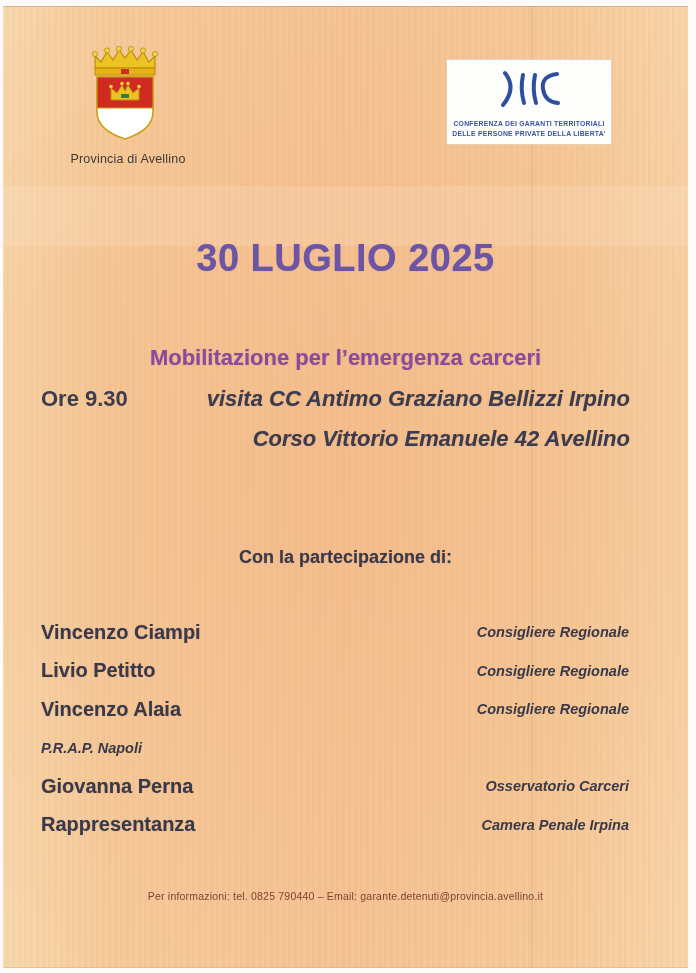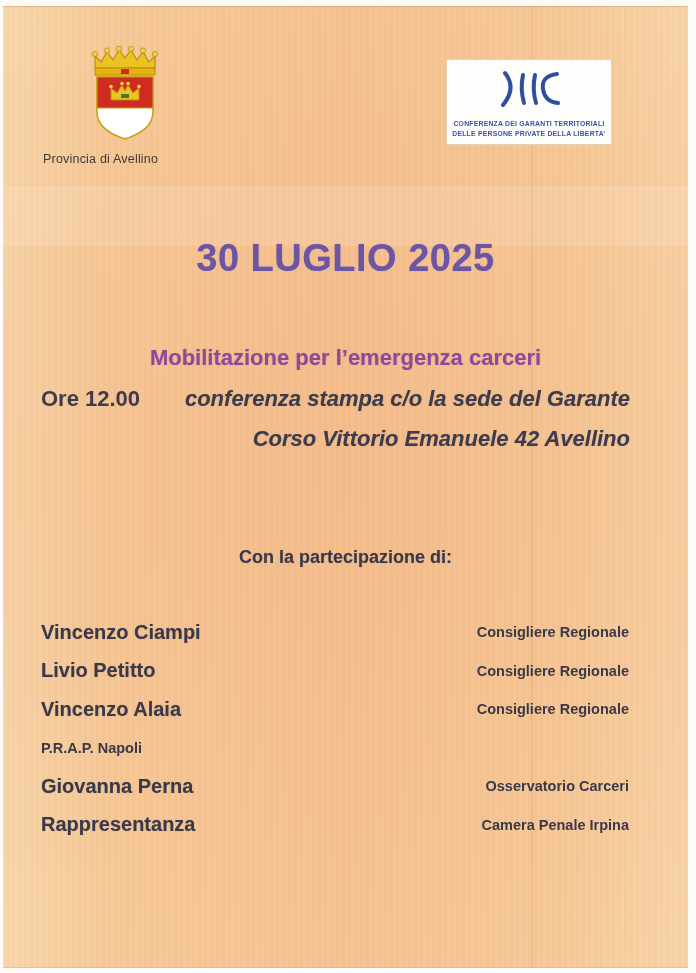--- a/index.html
+++ b/index.html
@@ -22,21 +22,21 @@
     background:rgba(130,95,60,0.10);
   }
   .scan-band{
     position:absolute;left:0;right:0;top:180px;height:60px;
     background:rgba(255,240,220,0.18);
   }
 
   
   .crest{position:absolute;left:78px;top:40px;width:88px;height:100px;}
   .crest-caption{
-    position:absolute;left:40px;top:146px;width:170px;
+    position:absolute;left:40px;top:146px;width:170px;text-align:center;
     font-size:12.5px;color:#3d3a36;letter-spacing:0.2px;
   }
   .garanti-card{
     position:absolute;left:444px;top:54px;width:164px;height:84px;
     background:#fdfdfc;box-shadow:0 0 0 1px rgba(220,215,205,0.6);
     display:flex;flex-direction:column;align-items:center;justify-content:flex-end;
     padding-bottom:5px;box-sizing:border-box;
   }
   .garanti-mark{position:absolute;top:8px;left:50%;transform:translateX(-50%);}
   .garanti-text{font-size:6.8px;font-weight:bold;color:#3a55a0;letter-spacing:0.25px;line-height:1.45;text-align:center;}
@@ -64,21 +64,21 @@
   .participation{
     position:absolute;left:0;right:0;top:541px;text-align:center;
     font-size:18px;font-weight:bold;color:#39394a;
     text-shadow:0 0 1px rgba(57,57,74,0.35);
   }
 
   
   .participants{position:absolute;left:38px;right:59px;top:607px;}
   .part-row{display:flex;justify-content:space-between;align-items:center;height:38.5px;}
   .part-name{font-size:20px;font-weight:bold;color:#39394a;text-shadow:0 0 1px rgba(57,57,74,0.35);}
-  .part-role{font-size:14.5px;font-weight:bold;color:#39394a;text-align:right;}
+  .part-role{font-size:14.5px;font-weight:bold;font-style:italic;color:#39394a;text-align:right;}
 
   .footer{
     position:absolute;left:0;right:0;top:884px;text-align:center;
     font-size:10.5px;color:#81422f;letter-spacing:0.2px;
   }
 </style>
 </head>
 <body>
 
 <div class="paper">
@@ -122,22 +122,22 @@
       <div>CONFERENZA DEI GARANTI TERRITORIALI</div>
       <div>DELLE PERSONE PRIVATE DELLA LIBERTA'</div>
     </div>
   </div>
 
   <div class="title">30 LUGLIO 2025</div>
   <div class="subtitle">Mobilitazione per l’emergenza carceri</div>
 
   <div class="schedule">
     <div class="sched-row">
-      <span class="sched-time">Ore 12.00</span>
-      <span class="sched-event">conferenza stampa c/o la sede del Garante</span>
+      <span class="sched-time">Ore 9.30</span>
+      <span class="sched-event">visita CC Antimo Graziano Bellizzi Irpino</span>
     </div>
     <div class="sched-row">
       <span class="sched-time"></span>
       <span class="sched-event">Corso Vittorio Emanuele 42 Avellino</span>
     </div>
   </div>
 
   <div class="participation">Con la partecipazione di:</div>
 
   <div class="participants">
@@ -159,13 +159,14 @@
     <div class="part-row">
       <span class="part-name">Giovanna Perna</span>
       <span class="part-role">Osservatorio Carceri</span>
     </div>
     <div class="part-row">
       <span class="part-name">Rappresentanza</span>
       <span class="part-role">Camera Penale Irpina</span>
     </div>
   </div>
 
+  <div class="footer">Per informazioni: tel. 0825 790440 – Email: garante.detenuti@provincia.avellino.it</div>
 </div>
 
 </body></html>

